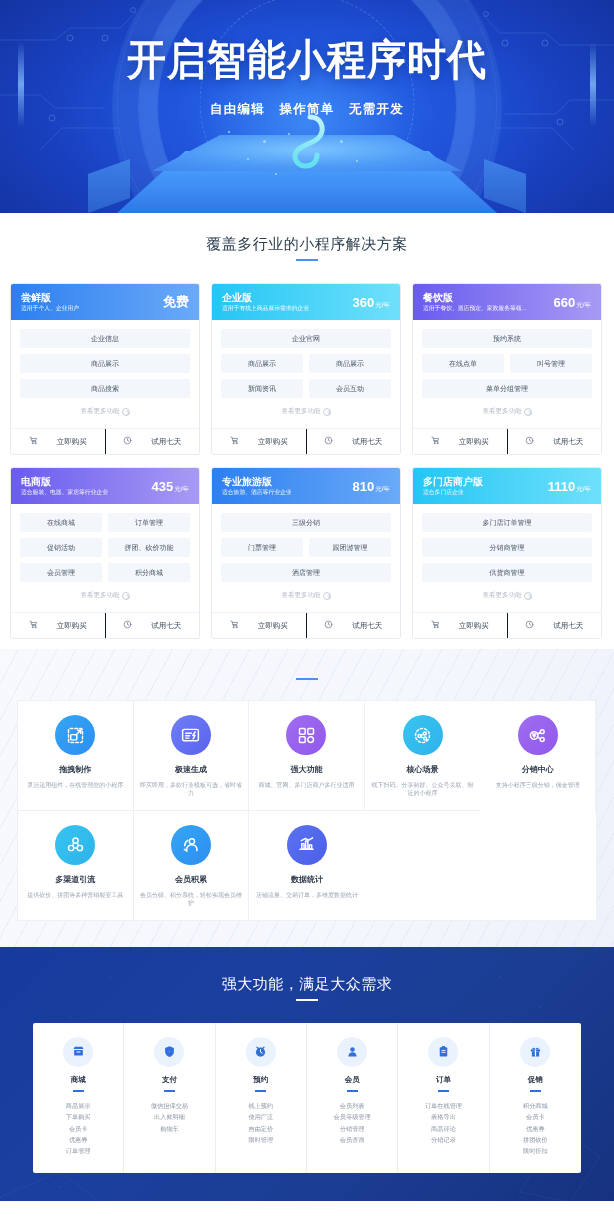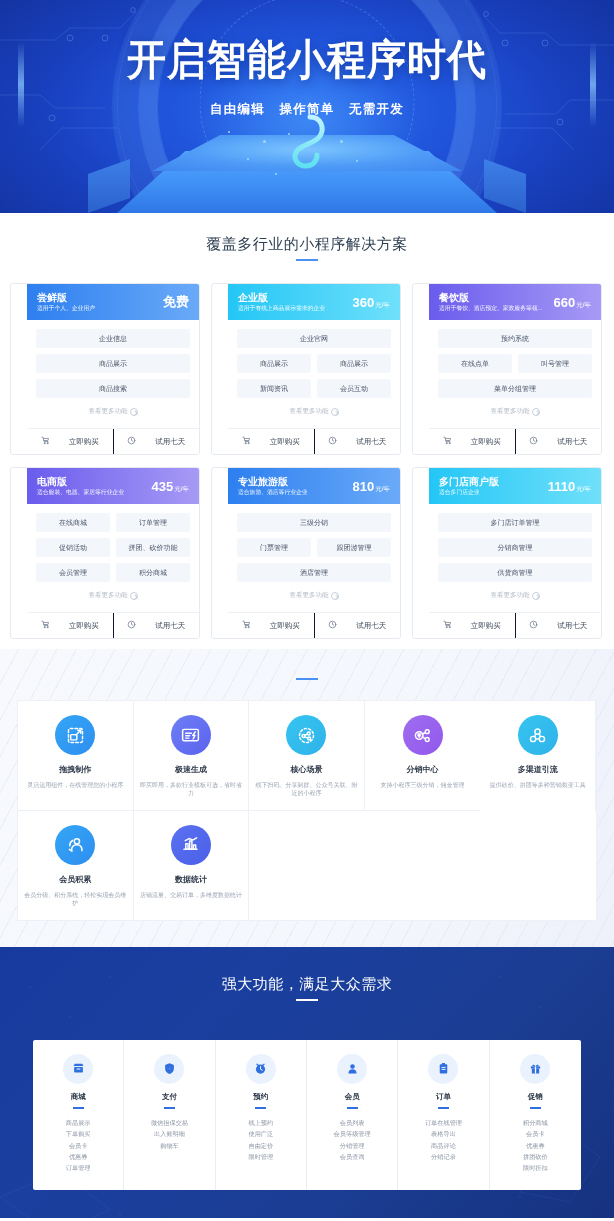--- a/index.html
+++ b/index.html
@@ -138,21 +138,20 @@
     width: 594px; margin: 22px auto 0;
     display: grid; grid-template-columns: repeat(3, 190px);
     gap: 12px 11px;
   }
   .plan-card {
     border: 1px solid #e6ebf2;
     border-radius: 3px;
     background: #fff;
     display: flex; flex-direction: column;
     overflow: hidden;
-    padding-left: 16px;
   }
   .plan-head {
     height: 36px; padding: 5px 10px;
     display: flex; align-items: center; justify-content: space-between;
     color: #fff;
   }
   .plan-head-left { line-height: 1.15; }
   .plan-name { font-size: 10px; font-weight: bold; display: block; }
   .plan-desc { font-size: 5.8px; display: block; margin-top: 2px; opacity: .95; }
   .plan-price { font-size: 13px; font-weight: bold; white-space: nowrap; }
@@ -229,21 +228,21 @@
     position: relative;
     background: linear-gradient(135deg, #163a9e 0%, #1a3f9f 30%, #1b3d93 65%, #16327f 100%);
     padding: 28px 0 28px;
     overflow: hidden;
   }
   .feat-deco {
     position: absolute; inset: 0; opacity: .45;
   }
   .feat-grid {
     position: relative;
-    width: 548px; margin: 39px auto 0;
+    width: 548px; margin: 22px auto 0;
     display: grid; grid-template-columns: repeat(6, 1fr);
     background: #fff;
     border-radius: 2px;
   }
   .feat-col {
     padding: 14px 4px 16px; text-align: center;
     border-right: 1px solid #e9edf5;
   }
   .feat-col:last-child { border-right: none; }
   .feat-icon-circle {
@@ -615,20 +614,32 @@
             <path d="M6.5 9.5 H13" fill="none" stroke="#fff" stroke-width="1.7" stroke-linecap="round" stroke-linejoin="round"></path>
             <path d="M6.5 12.3 H11" fill="none" stroke="#fff" stroke-width="1.7" stroke-linecap="round" stroke-linejoin="round"></path>
             <path d="M6.5 15 H10" fill="none" stroke="#fff" stroke-width="1.7" stroke-linecap="round" stroke-linejoin="round"></path>
             <path d="M17.4 7.8 L14.6 12 H17.2 L15 16" fill="none" stroke="#fff" stroke-width="1.7" stroke-linecap="round" stroke-linejoin="round"></path>
           </svg>
         </div>
     <div class="adv-title">极速生成</div>
     <div class="adv-text">即买即用，多款行业模板可选，省时省力</div>
   </div>
   <div class="adv-cell">
+    <div class="adv-icon" style="background:linear-gradient(135deg, #a06df0, #9158ec);">
+          <svg width="21" height="21" viewBox="0 0 24 24">
+            <rect x="4" y="4" width="6.5" height="6.5" rx="1" fill="none" stroke="#fff" stroke-width="1.7" stroke-linecap="round" stroke-linejoin="round"></rect>
+            <rect x="13.5" y="4" width="6.5" height="6.5" rx="1" fill="none" stroke="#fff" stroke-width="1.7" stroke-linecap="round" stroke-linejoin="round"></rect>
+            <rect x="4" y="13.5" width="6.5" height="6.5" rx="1" fill="none" stroke="#fff" stroke-width="1.7" stroke-linecap="round" stroke-linejoin="round"></rect>
+            <circle cx="16.7" cy="16.7" r="3.3" fill="none" stroke="#fff" stroke-width="1.7" stroke-linecap="round" stroke-linejoin="round"></circle>
+          </svg>
+        </div>
+    <div class="adv-title">强大功能</div>
+    <div class="adv-text">商城、官网、多门店商户多行业适用</div>
+  </div>
+  <div class="adv-cell">
     <div class="adv-icon" style="background:linear-gradient(135deg, #36c5f0, #2fb2ea);">
           <svg width="21" height="21" viewBox="0 0 24 24">
             <circle cx="12" cy="12" r="8" stroke-dasharray="2.5 2.5" fill="none" stroke="#fff" stroke-width="1.7" stroke-linecap="round" stroke-linejoin="round"></circle>
             <circle cx="8.6" cy="12.6" r="1.7" fill="none" stroke="#fff" stroke-width="1.7" stroke-linecap="round" stroke-linejoin="round"></circle>
             <circle cx="14.6" cy="9.6" r="1.7" fill="none" stroke="#fff" stroke-width="1.7" stroke-linecap="round" stroke-linejoin="round"></circle>
             <circle cx="15" cy="15.4" r="1.7" fill="none" stroke="#fff" stroke-width="1.7" stroke-linecap="round" stroke-linejoin="round"></circle>
             <path d="M10.2 11.9 L13.1 10.3 M10 13.6 L13.4 15" fill="none" stroke="#fff" stroke-width="1.7" stroke-linecap="round" stroke-linejoin="round"></path>
           </svg>
         </div>
     <div class="adv-title">核心场景</div>

